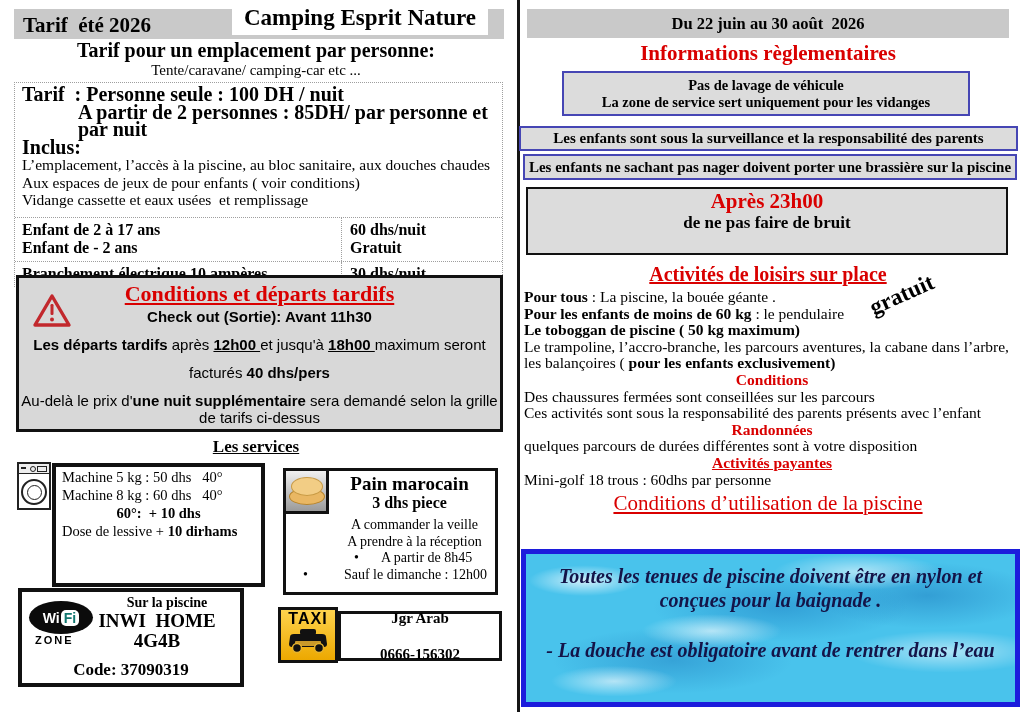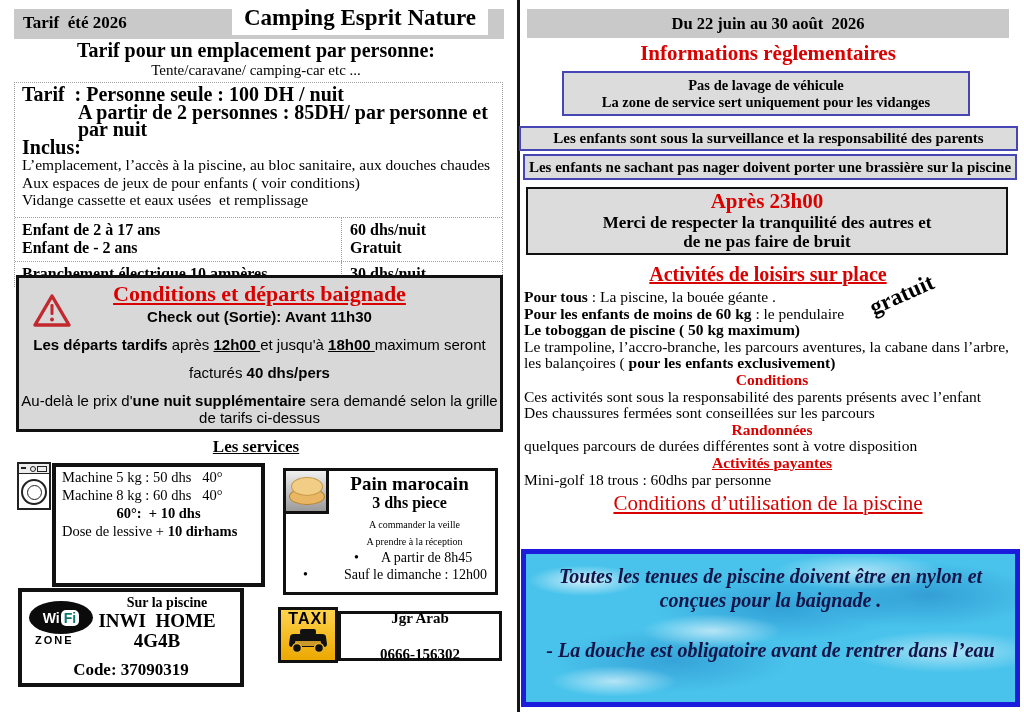--- a/index.html
+++ b/index.html
@@ -6,21 +6,21 @@
   body{width:1024px;height:724px;background:#fff;font-family:"Liberation Serif",serif;color:#000;position:relative;overflow:hidden;}
   .abs{position:absolute;}
   .pre{white-space:pre-wrap;}
   .b{font-weight:bold;}
   .u{text-decoration:underline;}
 
   .divider{left:517px;top:0;width:3px;height:712px;background:#151515;}
 
   
   .tagbar-l{left:14px;top:9px;width:490px;height:30px;background:#c9c9c9;}
-  .tag-l-text{position:absolute;left:9px;top:4px;font-size:17px;font-weight:bold;}
+  .tag-l-text{position:absolute;left:9px;top:4px;font-size:21px;font-weight:bold;}
   .main-title-box{left:232px;top:0;width:256px;height:35px;background:#fff;display:flex;align-items:center;justify-content:center;}
   .main-title{font-size:23px;font-weight:bold;}
   .head1{left:0;top:39px;width:512px;text-align:center;font-size:20px;font-weight:bold;}
   .head2{left:0;top:62px;width:512px;text-align:center;font-size:15px;font-weight:normal;}
 
   .tariff-box{left:14px;top:82px;width:489px;border:1px dotted #9f9f9f;background:#fff;box-sizing:border-box;}
   .tariff-top{padding:3px 7px 8px 7px;font-size:15.5px;line-height:17.5px;}
   .t-bold{font-weight:bold;font-size:20px;}
   .t-indent{padding-left:56px;}
   .trow{display:flex;border-top:1px dotted #9f9f9f;}
@@ -47,21 +47,21 @@
   .laundry-title{font-size:19px;font-weight:bold;}
   .laundry-line{font-size:14.5px;line-height:18px;}
   .laundry-ctr{text-align:center;font-weight:bold;}
 
   .bread-box{left:283px;top:468px;width:215px;height:127px;border:3px solid #111;box-sizing:border-box;}
   .bread-img{position:absolute;left:-3px;top:-3px;width:40px;height:40px;border:3px solid #111;background:linear-gradient(#f0f0f0,#9a9a9a);overflow:hidden;}
   .loaf1{position:absolute;left:3px;top:17px;width:34px;height:15px;background:#e9b763;border:1px solid #b5832c;border-radius:50%;}
   .loaf2{position:absolute;left:5px;top:6px;width:30px;height:17px;background:#f2cd85;border:1px solid #c89a44;border-radius:50%;}
   .bread-title{margin-left:38px;text-align:center;font-size:19px;font-weight:bold;line-height:21px;margin-top:2px;}
   .bread-price{margin-left:38px;text-align:center;font-size:16px;font-weight:bold;line-height:18px;}
-  .bread-line{text-align:center;font-size:10px;line-height:16.5px;padding-left:48px;}
+  .bread-line{text-align:center;font-size:14px;line-height:16.5px;padding-left:48px;}
   .bread-gap{margin-top:5px;}
   .bread-bullet{display:flex;font-size:14px;line-height:16.5px;}
   .bul1{padding-left:68px;}
   .bul1 .dot{margin-right:22px;}
   .bul2{padding-left:17px;}
   .bul2 .dot{margin-right:36px;}
 
   .wifi-box{left:18px;top:588px;width:226px;height:99px;border:4px solid #111;box-sizing:border-box;}
   .wifi-logo{position:absolute;left:7px;top:9px;width:68px;}
   .wifi-ellipse{width:64px;height:33px;background:#0b0b0b;border-radius:50%;display:flex;align-items:center;justify-content:center;}
@@ -151,21 +151,21 @@
   </div>
 
   <div class="abs cond-box">
     <span class="warn-icon">
       <svg width="40" height="36" viewBox="0 0 40 36">
         <path d="M20 3 L37 32 L3 32 Z" fill="none" stroke="#c2282d" stroke-width="3.4" stroke-linejoin="round"></path>
         <rect x="18.5" y="11" width="3" height="11" rx="1.2" fill="#c2282d"></rect>
         <circle cx="20" cy="26.5" r="2" fill="#c2282d"></circle>
       </svg>
     </span>
-    <div class="cond-title">Conditions et départs baignade</div>
+    <div class="cond-title">Conditions et départs tardifs</div>
     <div class="cond-checkout">Check out (Sortie): Avant 11h30</div>
     <div class="cond-line">
       <span class="b">Les départs tardifs </span><span>après </span><span class="b u">12h00 </span><span>et jusqu'à </span><span class="b u">18h00 </span><span>maximum seront</span>
     </div>
     <div class="cond-line">
       <span>facturés </span><span class="b">40 dhs/pers</span>
     </div>
     <div class="cond-line">
       <span>Au-delà le prix d'</span><span class="b">une nuit supplémentaire</span><span> sera demandé selon la grille de tarifs ci-dessus</span>
     </div>
@@ -247,35 +247,34 @@
 
   <div class="abs noticebox notice1">
     <div>Pas de lavage de véhicule</div>
     <div>La zone de service sert uniquement pour les vidanges</div>
   </div>
   <div class="abs noticebox notice2">Les enfants sont sous la surveillance et la responsabilité des parents</div>
   <div class="abs noticebox notice3">Les enfants ne sachant pas nager doivent porter une brassière sur la piscine</div>
 
   <div class="abs quiet-box">
     <div class="quiet-title">Après 23h00</div>
-    <div class="quiet-line">Merci de respecter la tranquilité des autres et</div>
     <div class="quiet-line">de ne pas faire de bruit</div>
   </div>
 
   <div class="abs act-title">Activités de loisirs sur place</div>
   <div class="abs gratuit">gratuit</div>
 
   <div class="abs act-body">
     <div><span class="b">Pour tous</span><span> : La piscine, la bouée géante .</span></div>
     <div><span class="b">Pour les enfants de moins de 60 kg</span><span> : le pendulaire</span></div>
     <div class="b">Le toboggan de piscine ( 50 kg maximum)</div>
     <div><span>Le trampoline, l’accro-branche, les parcours aventures, la cabane dans l’arbre, les balançoires ( </span><span class="b">pour les enfants exclusivement)</span></div>
     <div class="al-center">Conditions</div>
+    <div>Des chaussures fermées sont conseillées sur les parcours</div>
     <div>Ces activités sont  sous la responsabilité des parents présents avec l’enfant</div>
-    <div>Des chaussures fermées sont conseillées sur les parcours</div>
     <div class="al-center">Randonnées</div>
     <div>quelques parcours de durées différentes sont à votre disposition</div>
     <div class="al-center u">Activités payantes</div>
     <div>Mini-golf 18 trous : 60dhs par personne</div>
   </div>
 
   <div class="abs pool-title">Conditions d’utilisation de la piscine</div>
 
   <div class="abs pool-box">
     <div class="pool-l1">Toutes les tenues de piscine doivent être en nylon et conçues pour la baignade .</div>

